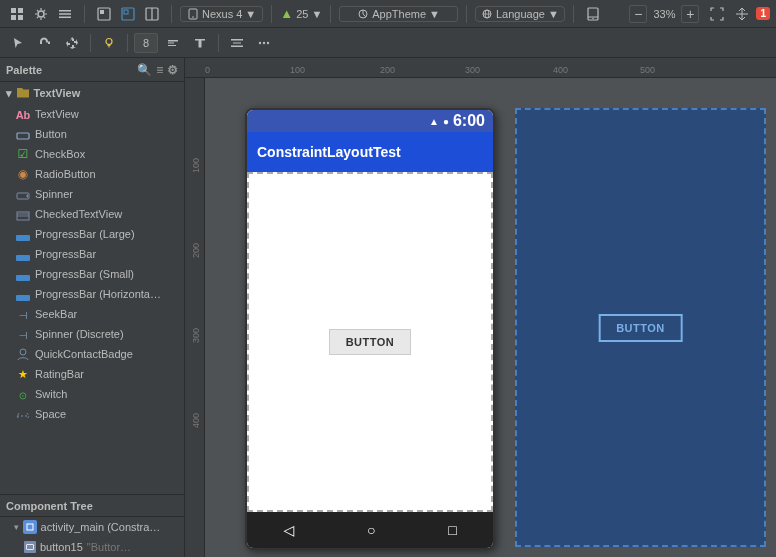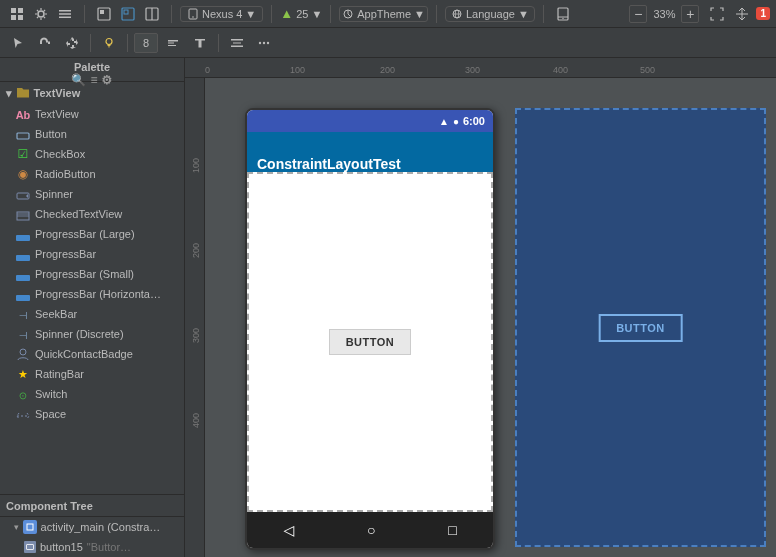--- a/index.html
+++ b/index.html
@@ -70,21 +70,21 @@
     }
     .android-icon { color: #8bc34a; font-size: 13px; }
     .theme-badge {
       display: flex;
       align-items: center;
       gap: 3px;
       font-size: 11px;
       color: #bbbbbb;
       border: 1px solid #555;
       border-radius: 3px;
-      padding: 1px 2px;
+      padding: 1px 17px;
     }
     .lang-badge {
       display: flex;
       align-items: center;
       gap: 3px;
       font-size: 11px;
       color: #bbbbbb;
       border: 1px solid #555;
       border-radius: 4px;
       padding: 1px 5px;
@@ -173,21 +173,20 @@
       background: #3c3f41;
       padding: 3px 6px;
       font-size: 11px;
       font-weight: bold;
       color: #bbbbbb;
       border-bottom: 1px solid #2b2b2b;
       display: flex;
       align-items: center;
       justify-content: space-between;
       height: 24px;
-      flex-direction: column;
     }
     .palette-header-icons { display: flex; gap: 4px; }
     .palette-header-icon {
       cursor: pointer;
       font-size: 12px;
       color: #999;
     }
     .palette-list {
       overflow-y: auto;
       flex: 1;
@@ -331,26 +330,26 @@
     .phone-status-bar {
       background: #3955b4;
       height: 22px;
       display: flex;
       align-items: center;
       justify-content: flex-end;
       padding: 0 8px;
       gap: 4px;
     }
     .status-icon { font-size: 10px; color: white; }
-    .status-time { font-size: 11px; color: white; font-weight: bold; }
+    .status-time { font-size: 16px; color: white; font-weight: bold; }
     .phone-action-bar {
-      background: #0369a1;
+      background: #1d4ed8;
       height: 40px;
       display: flex;
-      align-items: flex-end;
+      align-items: center;
       padding: 0 10px;
     }
     .app-title-text {
       color: white;
       font-size: 14px;
       font-weight: bold;
     }
     .phone-content {
       background: white;
       height: 340px;

